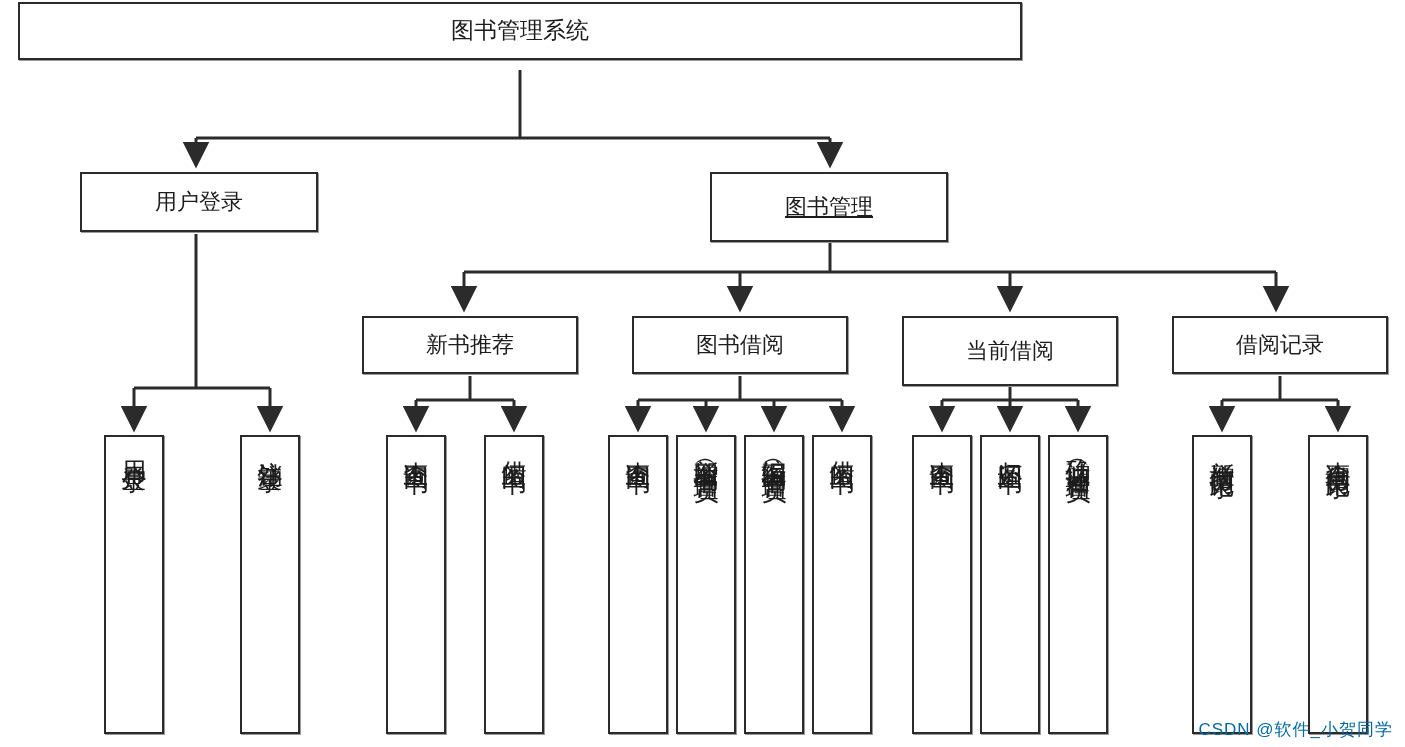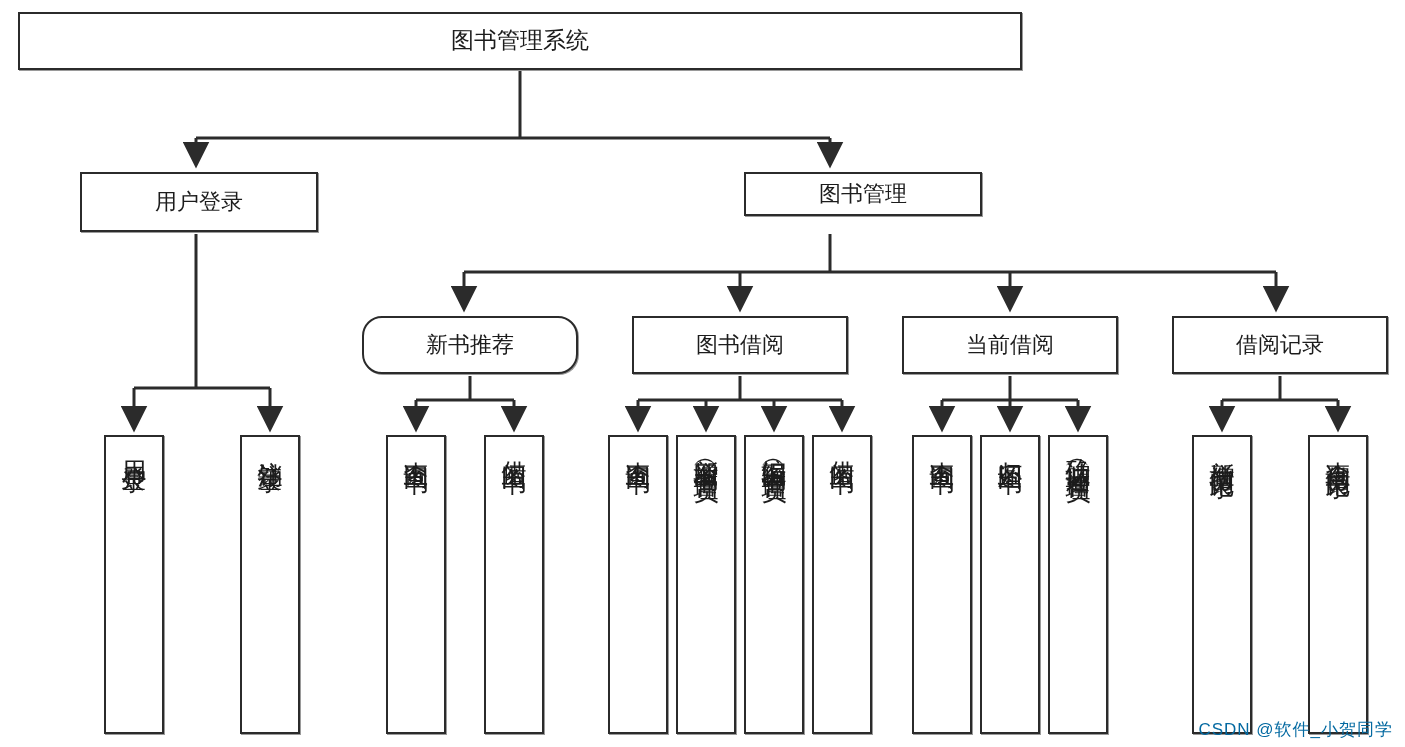--- a/index.html
+++ b/index.html
@@ -110,38 +110,38 @@
       <path d="M 1010 400 L 1010 428" marker-end="url(#arrow)"></path>
       <path d="M 1078 400 L 1078 428" marker-end="url(#arrow)"></path>
 
       <path d="M 1280 376 L 1280 400"></path>
       <path d="M 1222 400 L 1338 400"></path>
       <path d="M 1222 400 L 1222 428" marker-end="url(#arrow)"></path>
       <path d="M 1338 400 L 1338 428" marker-end="url(#arrow)"></path>
     </g>
   </svg>
 
-  <div class="node root" style="left:18px;top:12px;width:1004px;height:58px;">
+  <div class="node root" style="left:18px;top:2px;width:1004px;height:58px;">
     <span>图书管理系统</span>
   </div>
 
   <div class="node lvl2" style="left:80px;top:172px;width:238px;height:60px;">
     <span>用户登录</span>
   </div>
-  <div class="node lvl2" style="left:744px;top:172px;width:238px;height:44px;">
+  <div class="node lvl2" style="left:710px;top:172px;width:238px;height:70px;text-decoration:underline;">
     <span>图书管理</span>
   </div>
 
-  <div class="node lvl3" style="left:362px;top:316px;width:216px;height:58px;border-radius:20px;">
+  <div class="node lvl3" style="left:362px;top:316px;width:216px;height:58px;">
     <span>新书推荐</span>
   </div>
   <div class="node lvl3" style="left:632px;top:316px;width:216px;height:58px;justify-content:center;">
     <span>图书借阅</span>
   </div>
-  <div class="node lvl3" style="left:902px;top:316px;width:216px;height:58px;">
+  <div class="node lvl3" style="left:902px;top:316px;width:216px;height:70px;">
     <span>当前借阅</span>
   </div>
   <div class="node lvl3" style="left:1172px;top:316px;width:216px;height:58px;">
     <span>借阅记录</span>
   </div>
 
   <div class="leaf" style="left:104px;top:435px;width:60px;height:299px;">
     <span class="vtext">用户登录</span>
   </div>
   <div class="leaf" style="left:240px;top:435px;width:60px;height:299px;">

